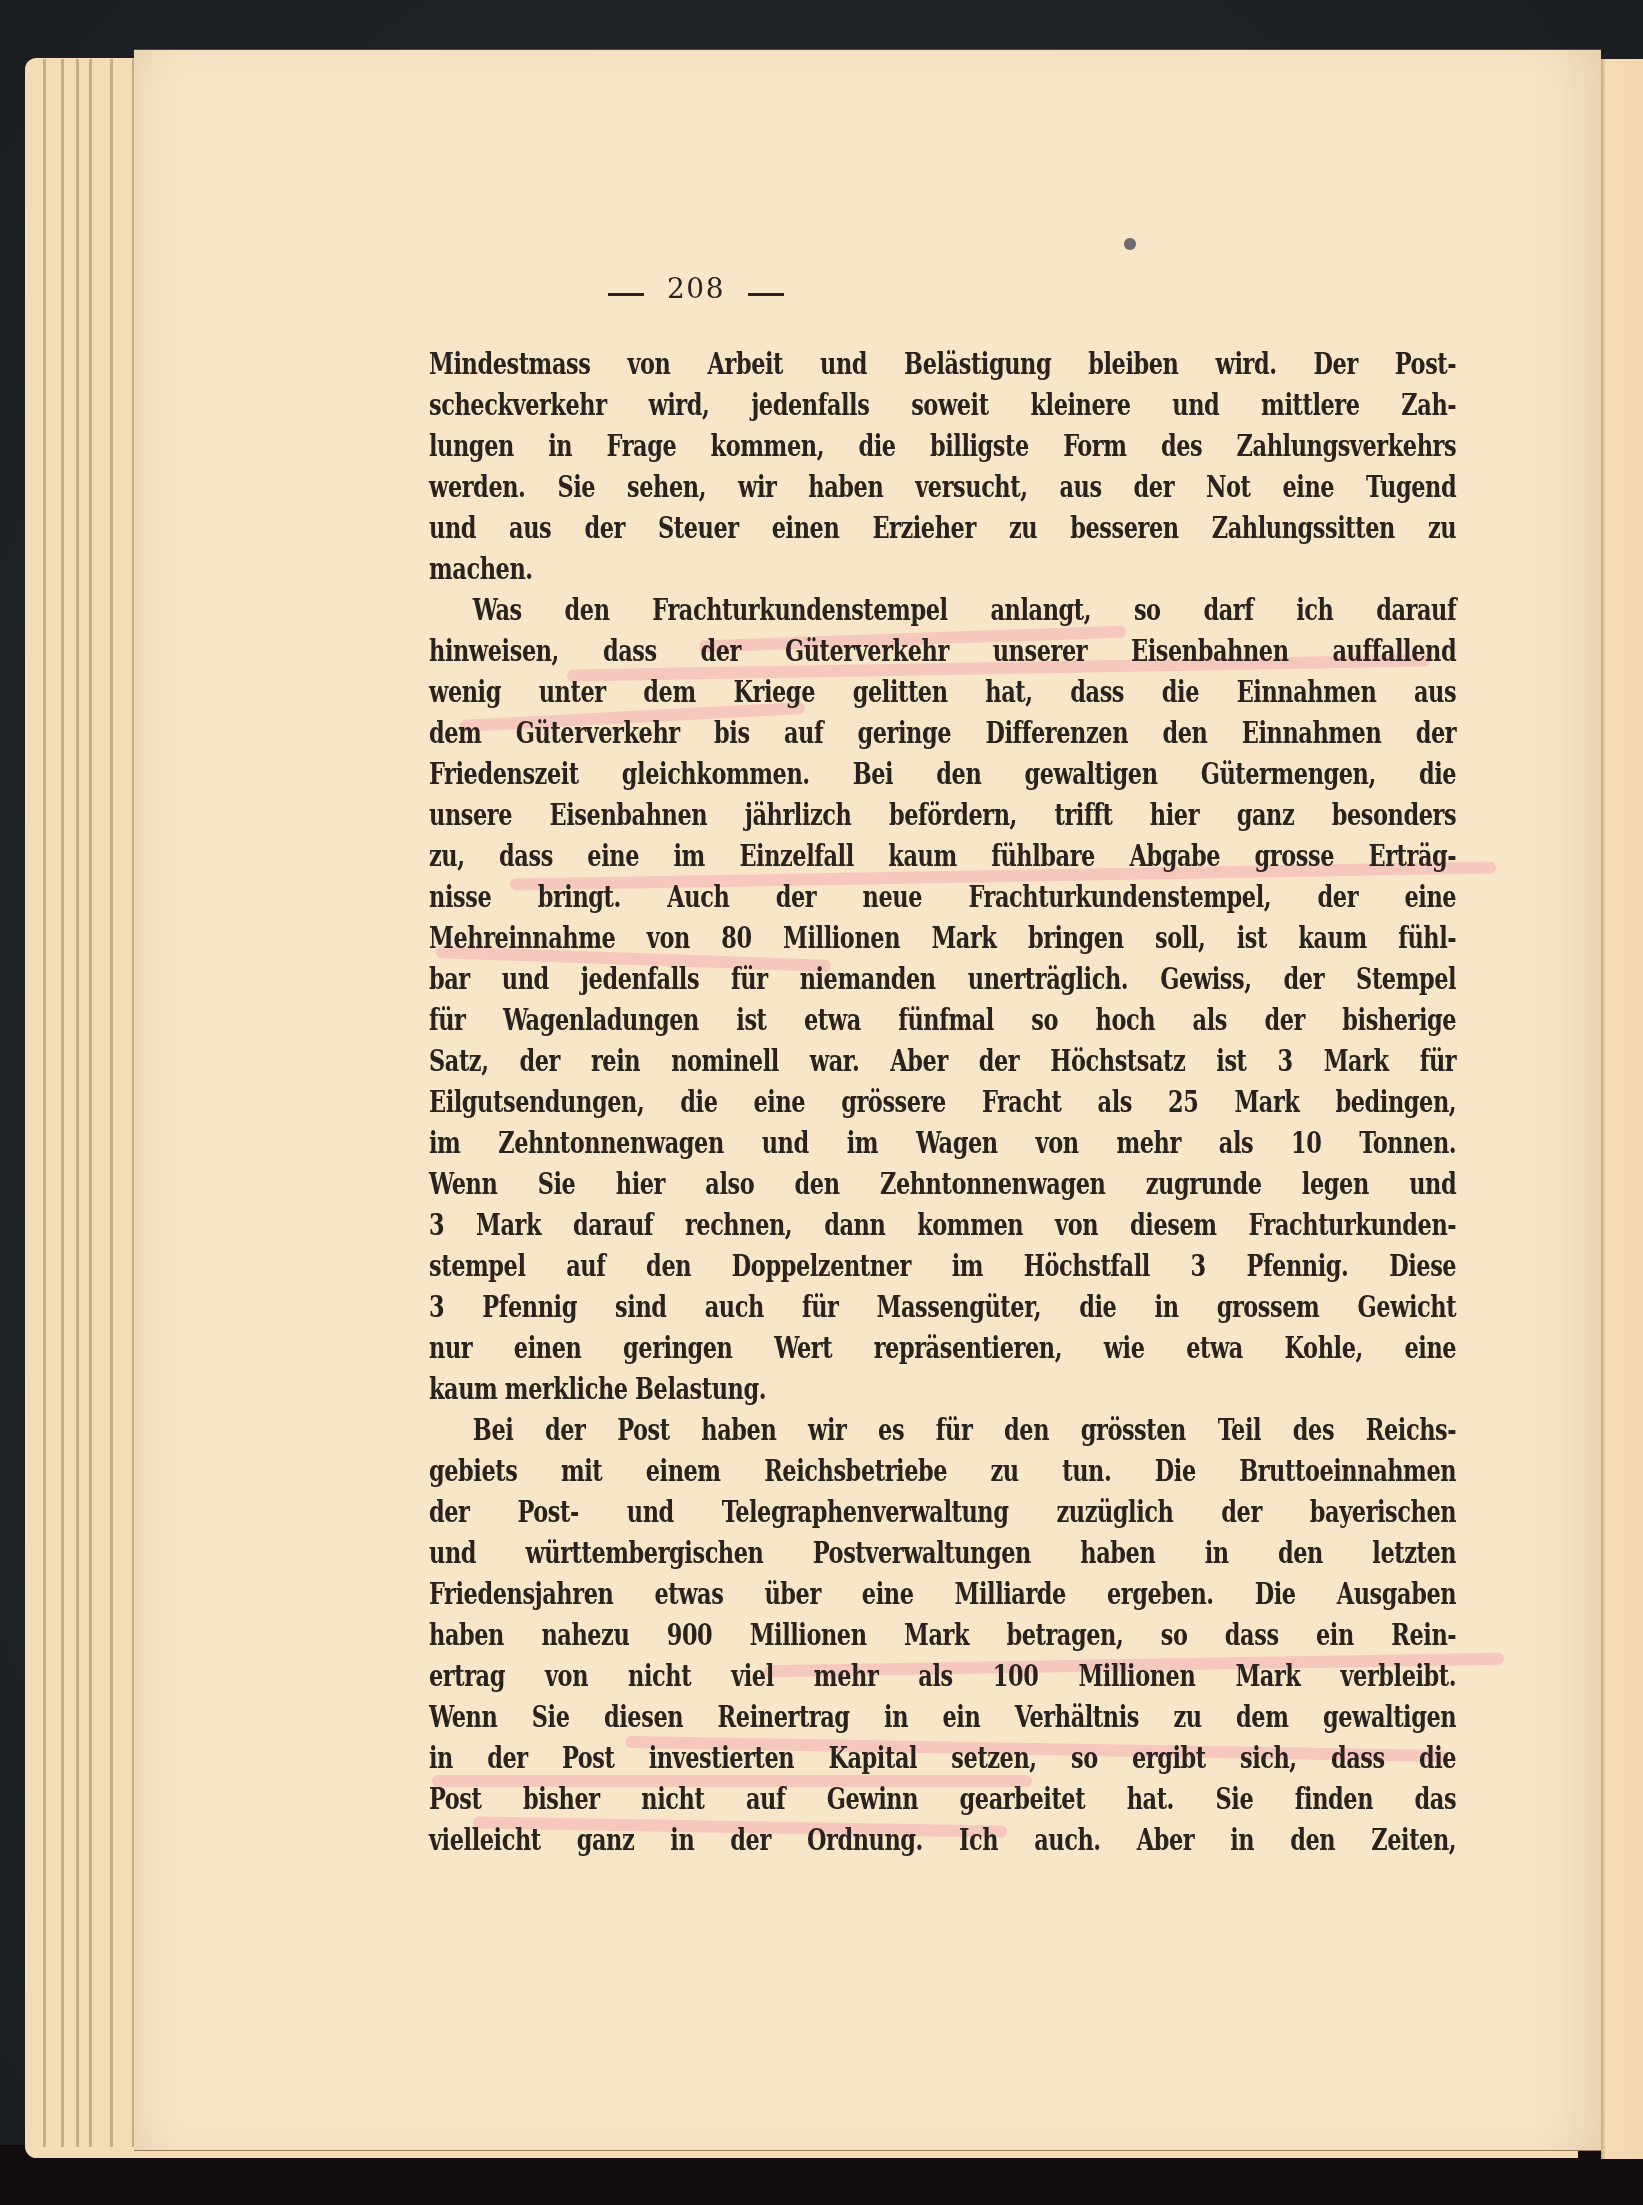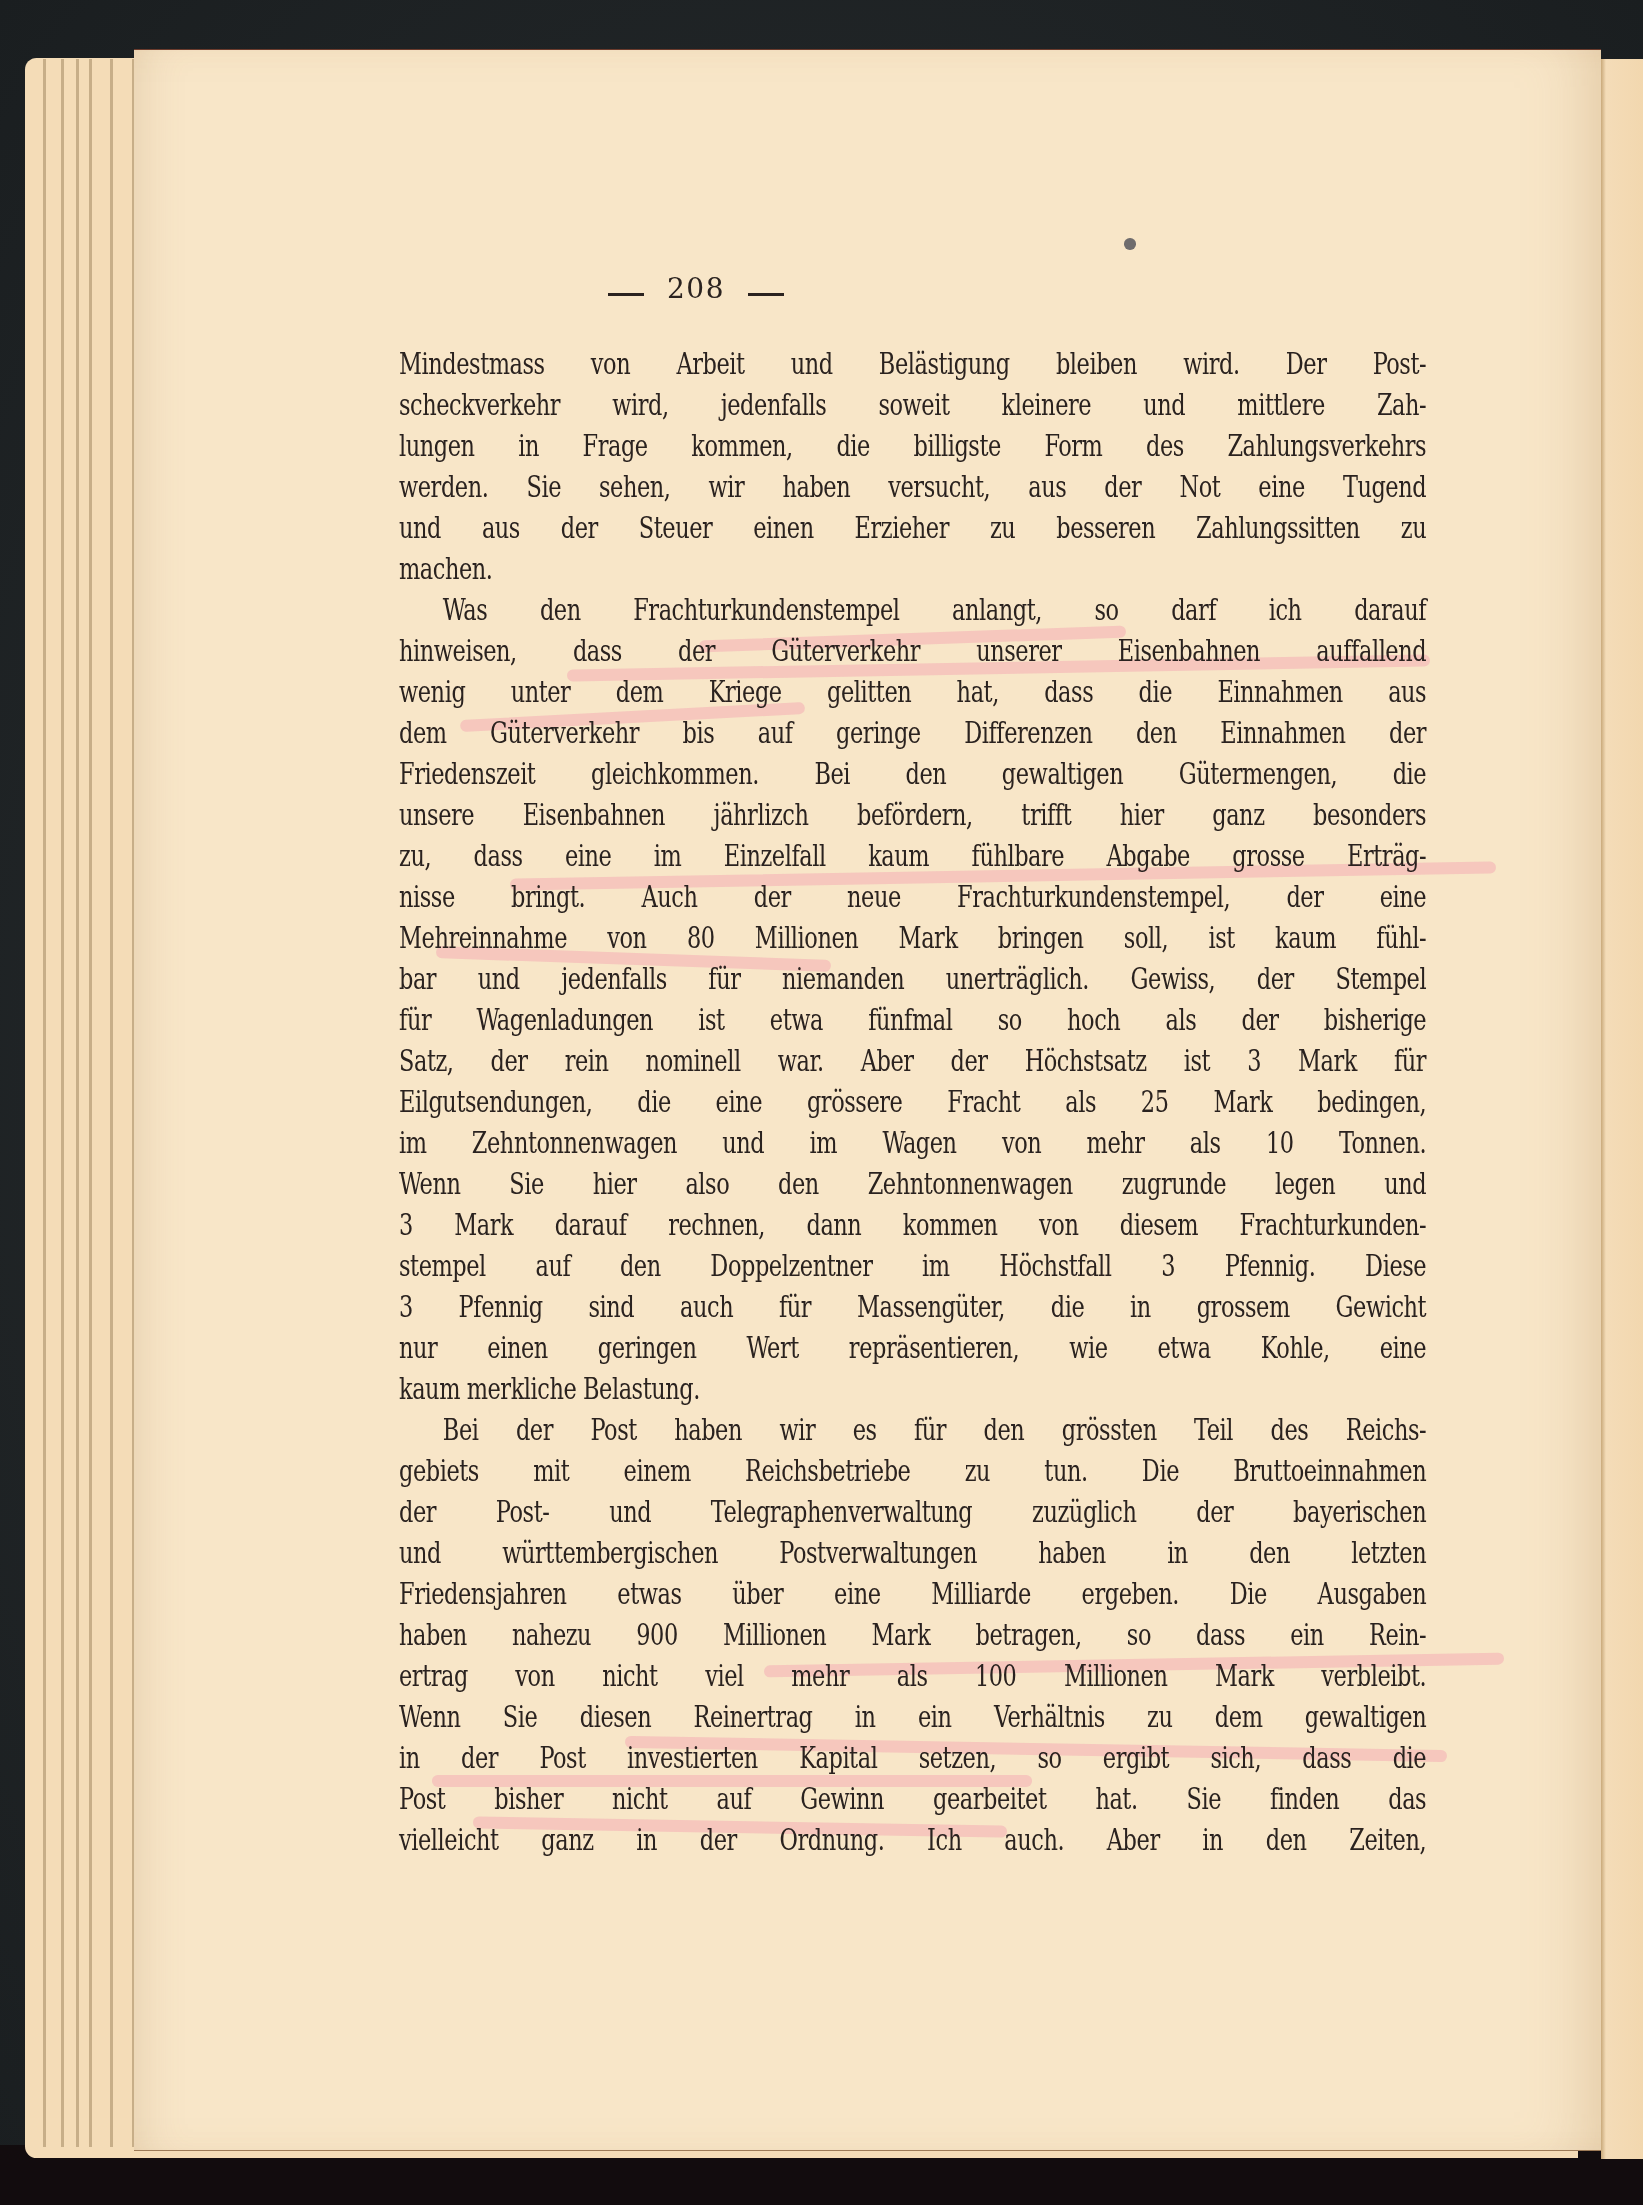--- a/index.html
+++ b/index.html
@@ -45,26 +45,27 @@
   .running-head span {
     font-size: 28px; color: #2b2320;
     letter-spacing: 1.6px;
   }
   .dash { display: inline-block; width: 36px; height: 2.5px; background: #2b2320; vertical-align: middle; margin: 0 23px; }
   .dot {
     position: absolute; left: 1124px; top: 238px; width: 11.5px; height: 11.5px;
     background: #6f6c6d; border-radius: 50%;
   }
   .text-block {
-    position: absolute; left: 399px; top: 344px; width: 1027px;
+    position: absolute; left: 429px; top: 344px; width: 1027px;
     color: #2a221f;
     font-size: 29px;
     line-height: 41px;
     font-family: "DejaVu Serif", "Liberation Serif", serif;
     font-stretch: condensed;
+    font-weight: bold;
   }
   .line {
     display: block; text-align: justify; text-align-last: justify;
     white-space: nowrap; height: 41px;
     letter-spacing: -0.5px;
     transform: scaleX(0.86); transform-origin: left;
     width: 116.3%;
   }
   .line.last { text-align-last: left; }
   .line.indent { padding-left: 51px; box-sizing: border-box; }

